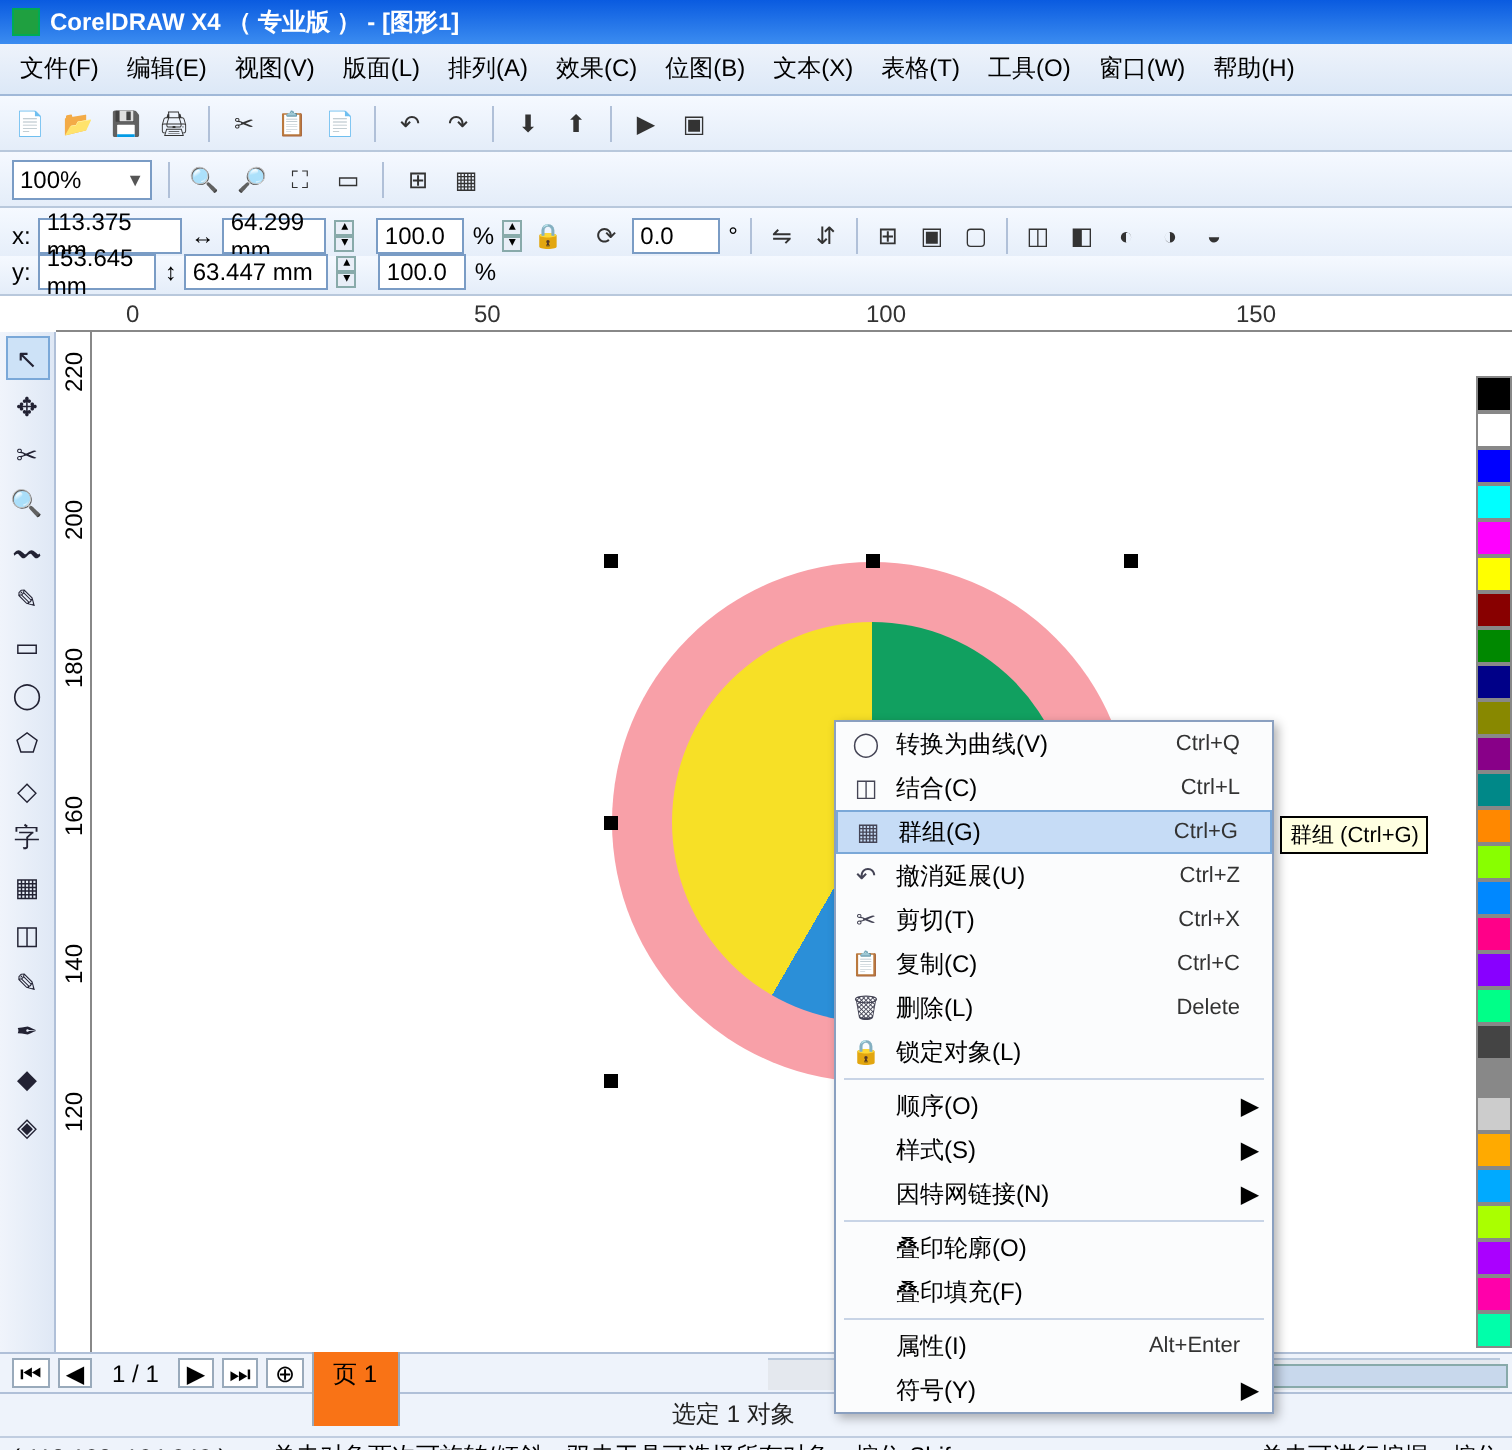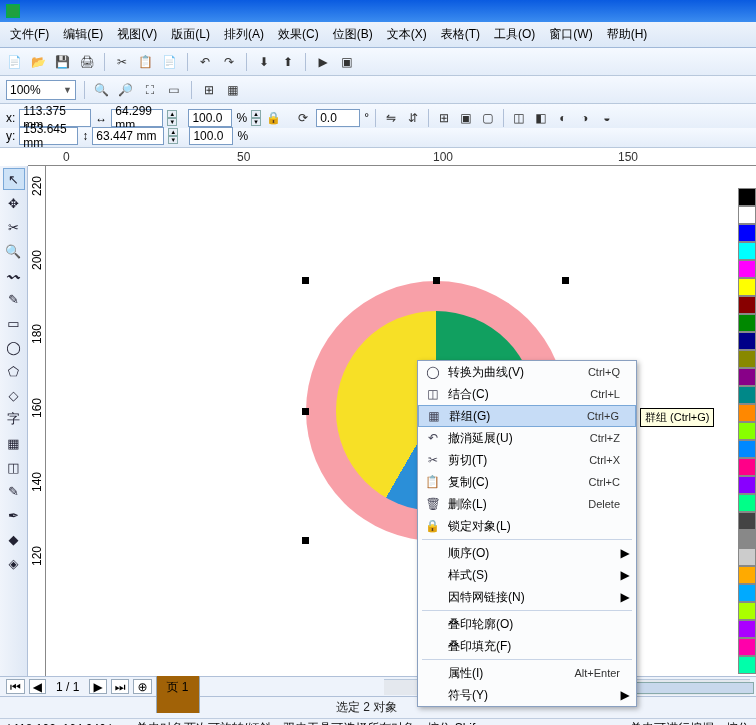--- a/index.html
+++ b/index.html
@@ -39,31 +39,32 @@
 .ctxmenu .ico{width:22px;text-align:center;font-size:12px;color:#445;}
 .ctxmenu .lbl{flex:1;padding-left:4px;}
 .ctxmenu .sc{color:#333;font-size:11px;min-width:56px;text-align:right;}
 .ctxmenu .sub{width:10px;text-align:center;}
 .ctxmenu hr{border:none;border-top:1px solid #c8d4e6;margin:2px 4px;}
 .tooltip{position:absolute;left:640px;top:408px;background:#ffffe1;border:1px solid #000;padding:1px 4px;font-size:11px;z-index:60;}
 .colorbar{position:absolute;right:0;top:188px;width:18px;display:flex;flex-direction:column;}
 .colorbar div{height:18px;border:1px solid #888;}
 .pager{height:20px;background:#eef3fb;border-top:1px solid #b0c0d8;display:flex;align-items:center;padding:0 6px;font-size:11px;gap:4px;}
 .pgb{border:1px solid #9ab;background:#fff;padding:0 3px;height:15px;display:inline-flex;align-items:center;}
-.tab{background:#a16207;border:1px solid #9ab;border-bottom:none;padding:17px 10px;border-radius:3px 3px 0 0;}
+.tab{background:#f97316;border:1px solid #9ab;border-bottom:none;padding:17px 10px;border-radius:3px 3px 0 0;}
 .status{height:22px;background:#eef3fb;border-top:1px solid #b0c0d8;display:flex;align-items:center;padding:0 6px;font-size:11px;color:#222;white-space:nowrap;overflow:hidden;}
 .status2{height:20px;background:#eef3fb;border-top:1px solid #c0cde0;display:flex;align-items:center;padding:0 6px;font-size:11px;}
 .scrollh{height:16px;background:#e4e8ee;border-top:1px solid #b8c8dc;margin-left:180px;position:relative;}
 .scrollh .thumb{position:absolute;left:230px;width:140px;height:12px;top:2px;background:#c8d8ec;border:1px solid #8aa;}
 </style>
 </head>
 <body>
 
 <div class="titlebar">
   <div class="icon"></div>
+  <span>CorelDRAW X4 （ 专业版 ） - [图形1]</span>
 </div>
 
 <div class="menubar" id="menubar">
     <span>文件(F)</span>
     <span>编辑(E)</span>
     <span>视图(V)</span>
     <span>版面(L)</span>
     <span>排列(A)</span>
     <span>效果(C)</span>
     <span>位图(B)</span>
@@ -347,20 +348,20 @@
   <span class="pgb">⏭</span>
   <span class="pgb">⊕</span>
   <span class="tab">页 1</span>
   <div class="scrollh" style="flex:1">
       <div class="thumb"></div>
     </div>
 </div>
 
 <div class="status">
   <span style="width:330px"></span>
-  <span>选定 2 对象</span>
+  <span>选定 1 对象</span>
 </div>
 <div class="status2">
   <span style="width:130px">( 118.102, 164.040 )</span>
   <span>单击对象两次可旋转/倾斜；双击工具可选择所有对象；按住 Shif...</span>
   <span style="flex:1"></span>
   <span>单击可进行挖掘；按住</span>
 </div>
 
 </body></html>

